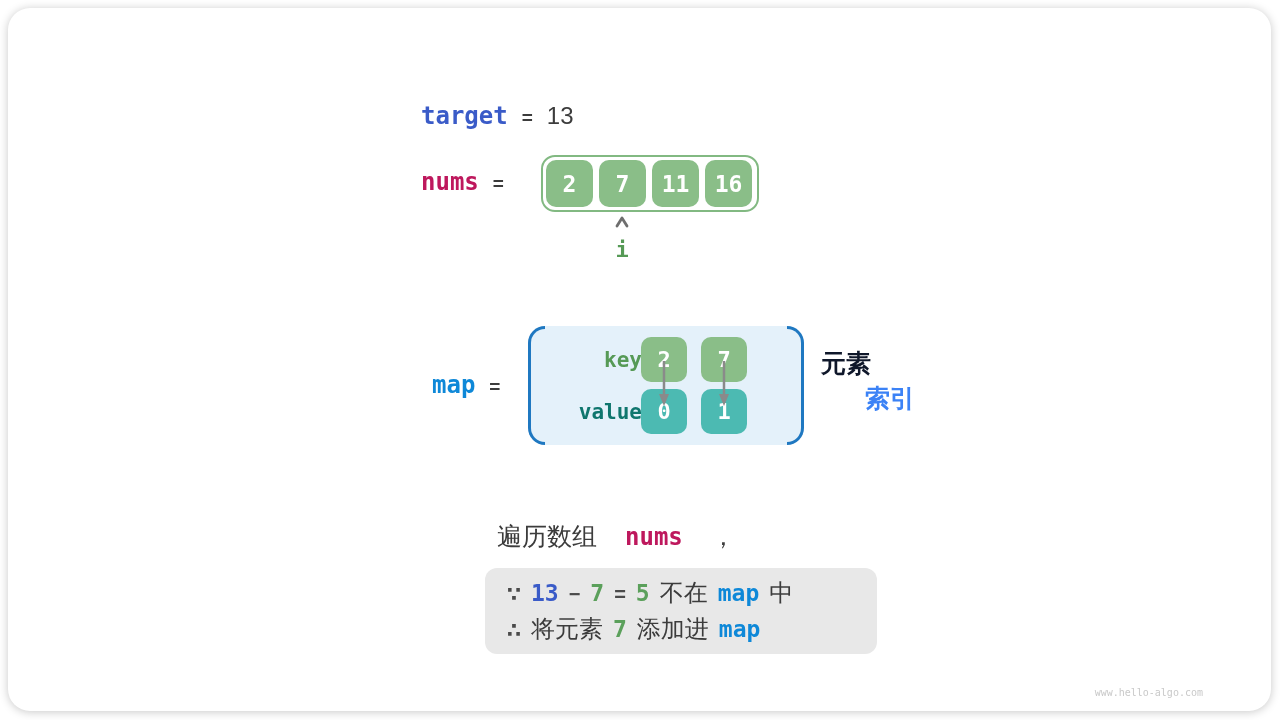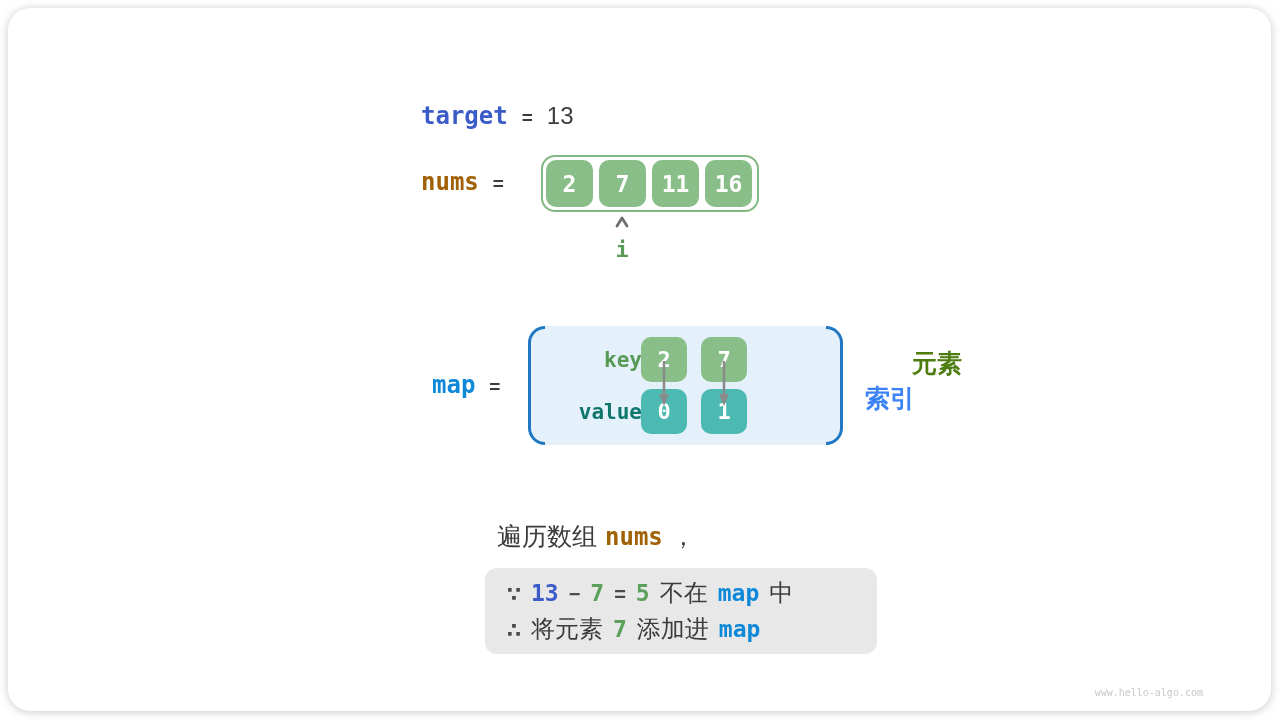--- a/index.html
+++ b/index.html
@@ -12,21 +12,21 @@
     box-shadow: 0 1px 10px rgba(0,0,0,0.22);
   }
 
   .abs { position: absolute; }
   .mono { font-family: "DejaVu Sans Mono", "Liberation Mono", monospace; font-weight: bold; }
 
   
   .target-row { left: 413px; top: 94px; display: flex; align-items: baseline; gap: 14px; }
   .kw-indigo { color: #3a5bc8; font-size: 24px; }
   .kw-azure  { color: #0e88d8; font-size: 24px; }
-  .kw-green  { color: #a16207; font-size: 24px; }
+  .kw-green  { color: #be185d; font-size: 24px; }
   .eq { color: #3c3c3c; font-weight: bold; font-size: 19px; }
   .plain-val { color: #3c3c3c; font-size: 24px; }
 
   
   .nums-row { left: 413px; top: 160px; display: flex; align-items: baseline; gap: 14px; }
   .array-box {
     left: 533px; top: 147px; width: 218px; height: 57px; box-sizing: border-box;
     border: 2px solid #82b982; border-radius: 14px; padding: 3px;
     display: flex; gap: 6px; background: #ffffff;
   }
@@ -36,21 +36,21 @@
     font-size: 23px; display: flex; align-items: center; justify-content: center;
   }
 
   .pointer-arrow { left: 606px; top: 207px; width: 16px; height: 13px; }
   .pointer-label { left: 606px; top: 229px; width: 16px; text-align: center;
                    color: #569a56; font-size: 22px; }
 
   
   .map-row { left: 424px; top: 363px; display: flex; align-items: baseline; gap: 14px; }
   .map-panel {
-    left: 520px; top: 318px; width: 315px; height: 119px;
+    left: 520px; top: 318px; width: 276px; height: 119px;
     background: #e4f1fa; border-radius: 18px;
   }
   .bracket { position: absolute; top: 0; height: 100%; width: 17px; box-sizing: border-box; }
   .bracket.left  { left: 0;  border: 3px solid #1f78c1; border-right: none;
                    border-radius: 20px 0 0 20px; }
   .bracket.right { right: 0; border: 3px solid #1f78c1; border-left: none;
                    border-radius: 0 20px 20px 0; }
   .row-label { position: absolute; width: 92px; text-align: right;
                font-family: "DejaVu Sans Mono", monospace; font-weight: bold; font-size: 21px; }
   .row-label.key   { left: 22px; top: 22px; color: #569a56; }
@@ -58,25 +58,25 @@
   .map-cell { position: absolute; width: 46px; height: 45px; border-radius: 10px;
               color: #ffffff; font-family: "DejaVu Sans Mono", monospace; font-weight: bold;
               font-size: 22px; display: flex; align-items: center; justify-content: center; }
   .map-cell.k { background: #8abe88; top: 11px; }
   .map-cell.v { background: #4cbab2; top: 63px; }
   .col0 { left: 113px; } .col1 { left: 173px; }
   .kv-arrow { position: absolute; width: 14px; height: 50px; top: 32px; }
   .kv-arrow.a0 { left: 129px; } .kv-arrow.a1 { left: 189px; }
 
   .side-label { font-size: 25px; font-weight: bold; }
-  .side-label.element { left: 904px; top: 339px; color: #4d7c0f; font-family: Liberation Mono, monospace; }
+  .side-label.element { left: 813px; top: 339px; color: #0f172a; font-family: Liberation Mono, monospace; }
   .side-label.index   { left: 857px; top: 374px; color: #3b82f6; }
 
   
-  .caption { left: 489px; top: 512px; display: flex; align-items: baseline; gap: 8px;
+  .caption { left: 489px; top: 512px; display: flex; align-items: baseline; gap: 28px;
              font-size: 25px; color: #3c3c3c; }
   .caption .code { font-size: 24px; }
 
   .note-box { left: 477px; top: 560px; width: 392px; height: 86px; box-sizing: border-box;
               background: #e8e8e8; border-radius: 12px; padding: 9px 0 9px 22px;
               display: flex; flex-direction: column; justify-content: space-between; }
   .note-line { display: flex; align-items: baseline; gap: 10px; font-size: 24px; color: #3c3c3c; }
   .note-line .num { font-family: "DejaVu Sans Mono", monospace; font-weight: bold; font-size: 23px; }
   .n-indigo { color: #3a5bc8; }
   .n-green  { color: #5ba05b; }

